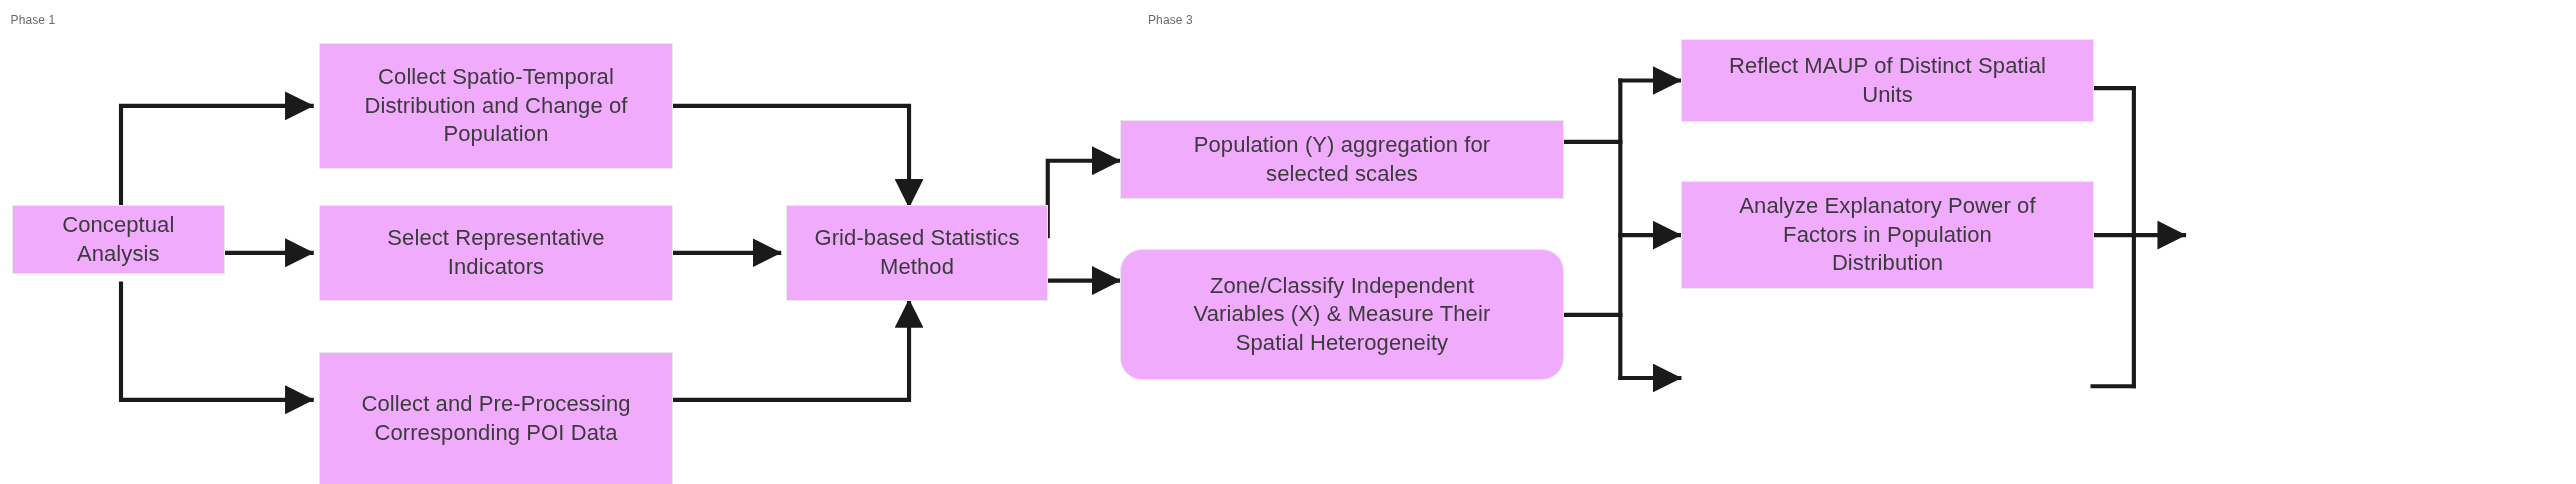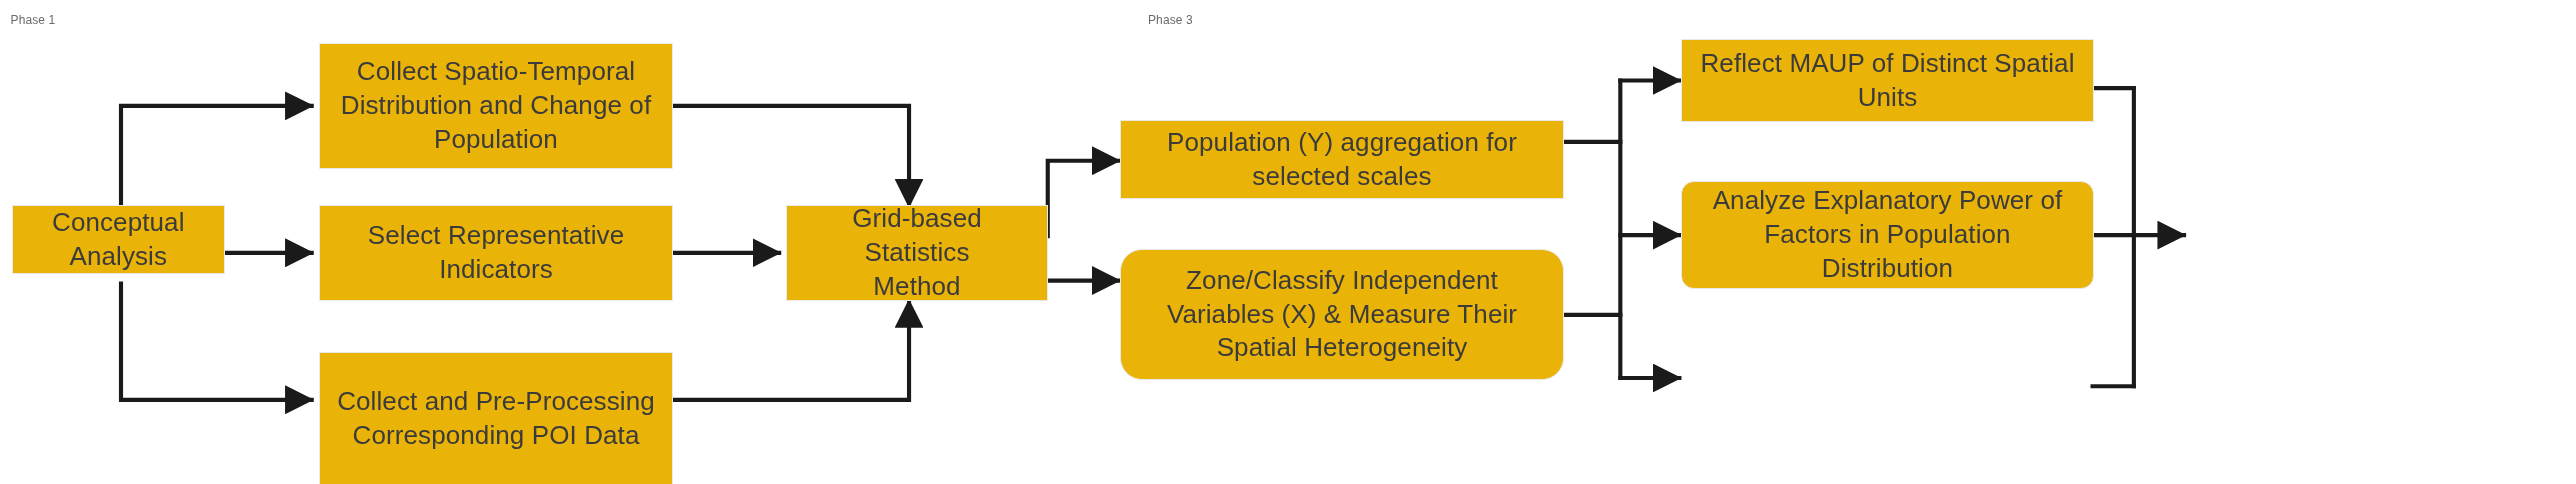--- a/index.html
+++ b/index.html
@@ -10,26 +10,26 @@
   }
   #stage{position:absolute;left:0;top:0;width:2576px;height:485px;}
 
   
   #wires{position:absolute;left:0;top:0;width:2576px;height:485px;z-index:1;}
 
   
   .node{
     position:absolute;z-index:2;
     box-sizing:border-box;
-    background:#eab308;
+    background:#f0abfc;
     border:1.2px solid #e9e9e9;
     display:flex;align-items:center;justify-content:center;
     text-align:center;
     color:#3b3b3b;
-    font-size:26px;
+    font-size:22px;
     line-height:1.30;
     padding:3.5px 9.4px;
     letter-spacing:0.1px;
   }
   .node span{display:block;width:100%;}
 
   
   .phase-label{
     position:absolute;z-index:3;
     color:#6a6a6a;
@@ -110,20 +110,20 @@
   </div>
 
   <div class="node" style="left:1120px; top:249px; width:444px; height:131px;border-radius:22px;">
     <span>Zone/Classify Independent<br>Variables (X) &amp; Measure Their<br>Spatial Heterogeneity</span>
   </div>
 
   <div class="node" style="left:1681px; top:39px;  width:413px; height:83px;">
     <span>Reflect MAUP of Distinct Spatial<br>Units</span>
   </div>
 
-  <div class="node" style="left:1681px; top:181px; width:413px; height:108px;border-radius:13px;">
+  <div class="node" style="left:1681px; top:181px; width:413px; height:108px;">
     <span>Analyze Explanatory Power of<br>Factors in Population<br>Distribution</span>
   </div>
 
 
 
 </div>
 
 
 </body></html>

